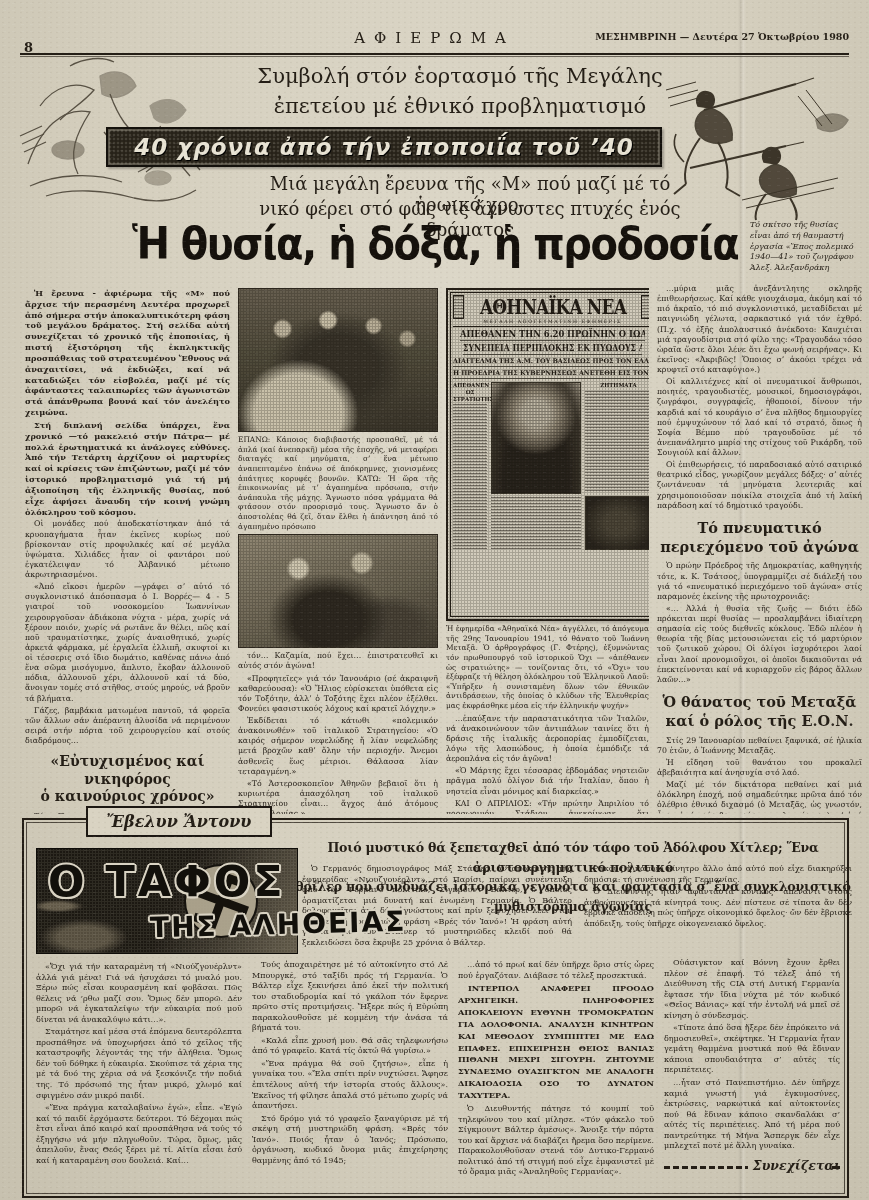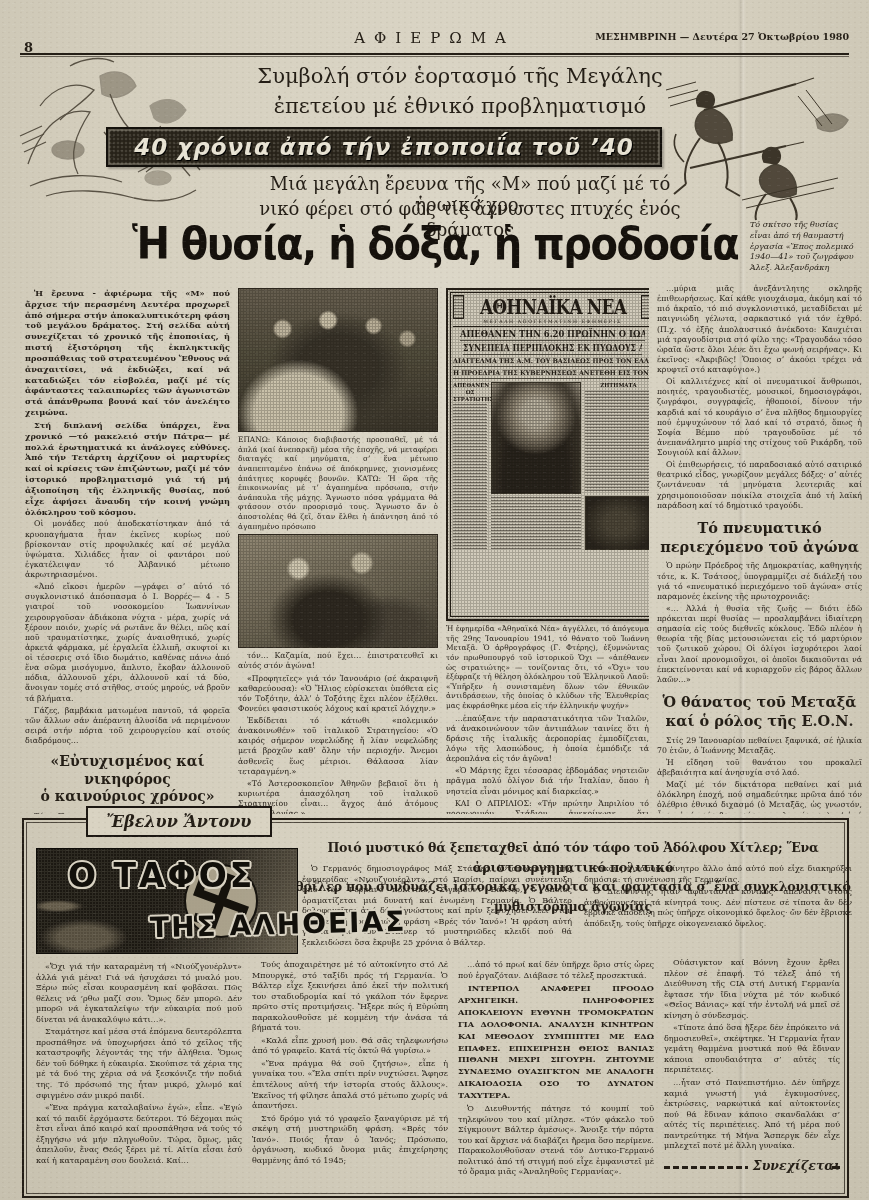--- a/index.html
+++ b/index.html
@@ -93,21 +93,21 @@
     background:
       radial-gradient(ellipse at 18% 85%,#4f4839 0 26px,transparent 44px),
       radial-gradient(ellipse at 8% 55%,#5c5443 0 14px,transparent 26px),
       linear-gradient(115deg,#14110c 52%,#39342a 76%,#5c5545 100%);
     background-blend-mode:normal;}
   .photobox::after{content:"";position:absolute;inset:0;
     background-image:radial-gradient(rgba(205,196,172,.14) 1px,transparent 1.6px);background-size:3px 3px;}
   .outline-txt{font-family:"DejaVu Sans",sans-serif;font-weight:800;color:#12100b;white-space:nowrap;
     text-shadow:-2px 0 0 #d9d3c3,2px 0 0 #d9d3c3,0 -2px 0 #d9d3c3,0 2px 0 #d9d3c3,
       -1.5px -1.5px 0 #d9d3c3,1.5px 1.5px 0 #d9d3c3,-1.5px 1.5px 0 #d9d3c3,1.5px -1.5px 0 #d9d3c3;}
-  .title1{left:68px;top:856px;font-size:33px;letter-spacing:3px;z-index:3;}
+  .title1{left:48px;top:856px;font-size:43px;letter-spacing:3px;z-index:3;}
   .title2{left:150px;top:908px;font-size:28px;letter-spacing:2px;z-index:3;transform:rotate(-1.5deg);}
   .emblem{left:178px;top:858px;z-index:2;}
   .bi{position:absolute;overflow:hidden;}
   .bi p,.col2b p{margin:0 0 2px;text-indent:9px;font-size:8px;line-height:1.32;text-align:justify;}
   .caps{font-weight:bold;font-size:8.2px;line-height:1.45;text-align:justify;text-indent:10px;margin:2px 0;}
   .continued{margin-top:6px;text-align:right;font:italic bold 12.5px "DejaVu Serif",serif;position:relative;}
   .continued::before{content:"";position:absolute;left:0;right:92px;top:8px;height:3px;
     background:repeating-linear-gradient(90deg,#241e16 0 6px,transparent 6px 9px);}
   .continued::after{content:"";position:absolute;right:-2px;width:10px;top:8px;height:3px;background:#241e16;}
   svg{display:block;}

